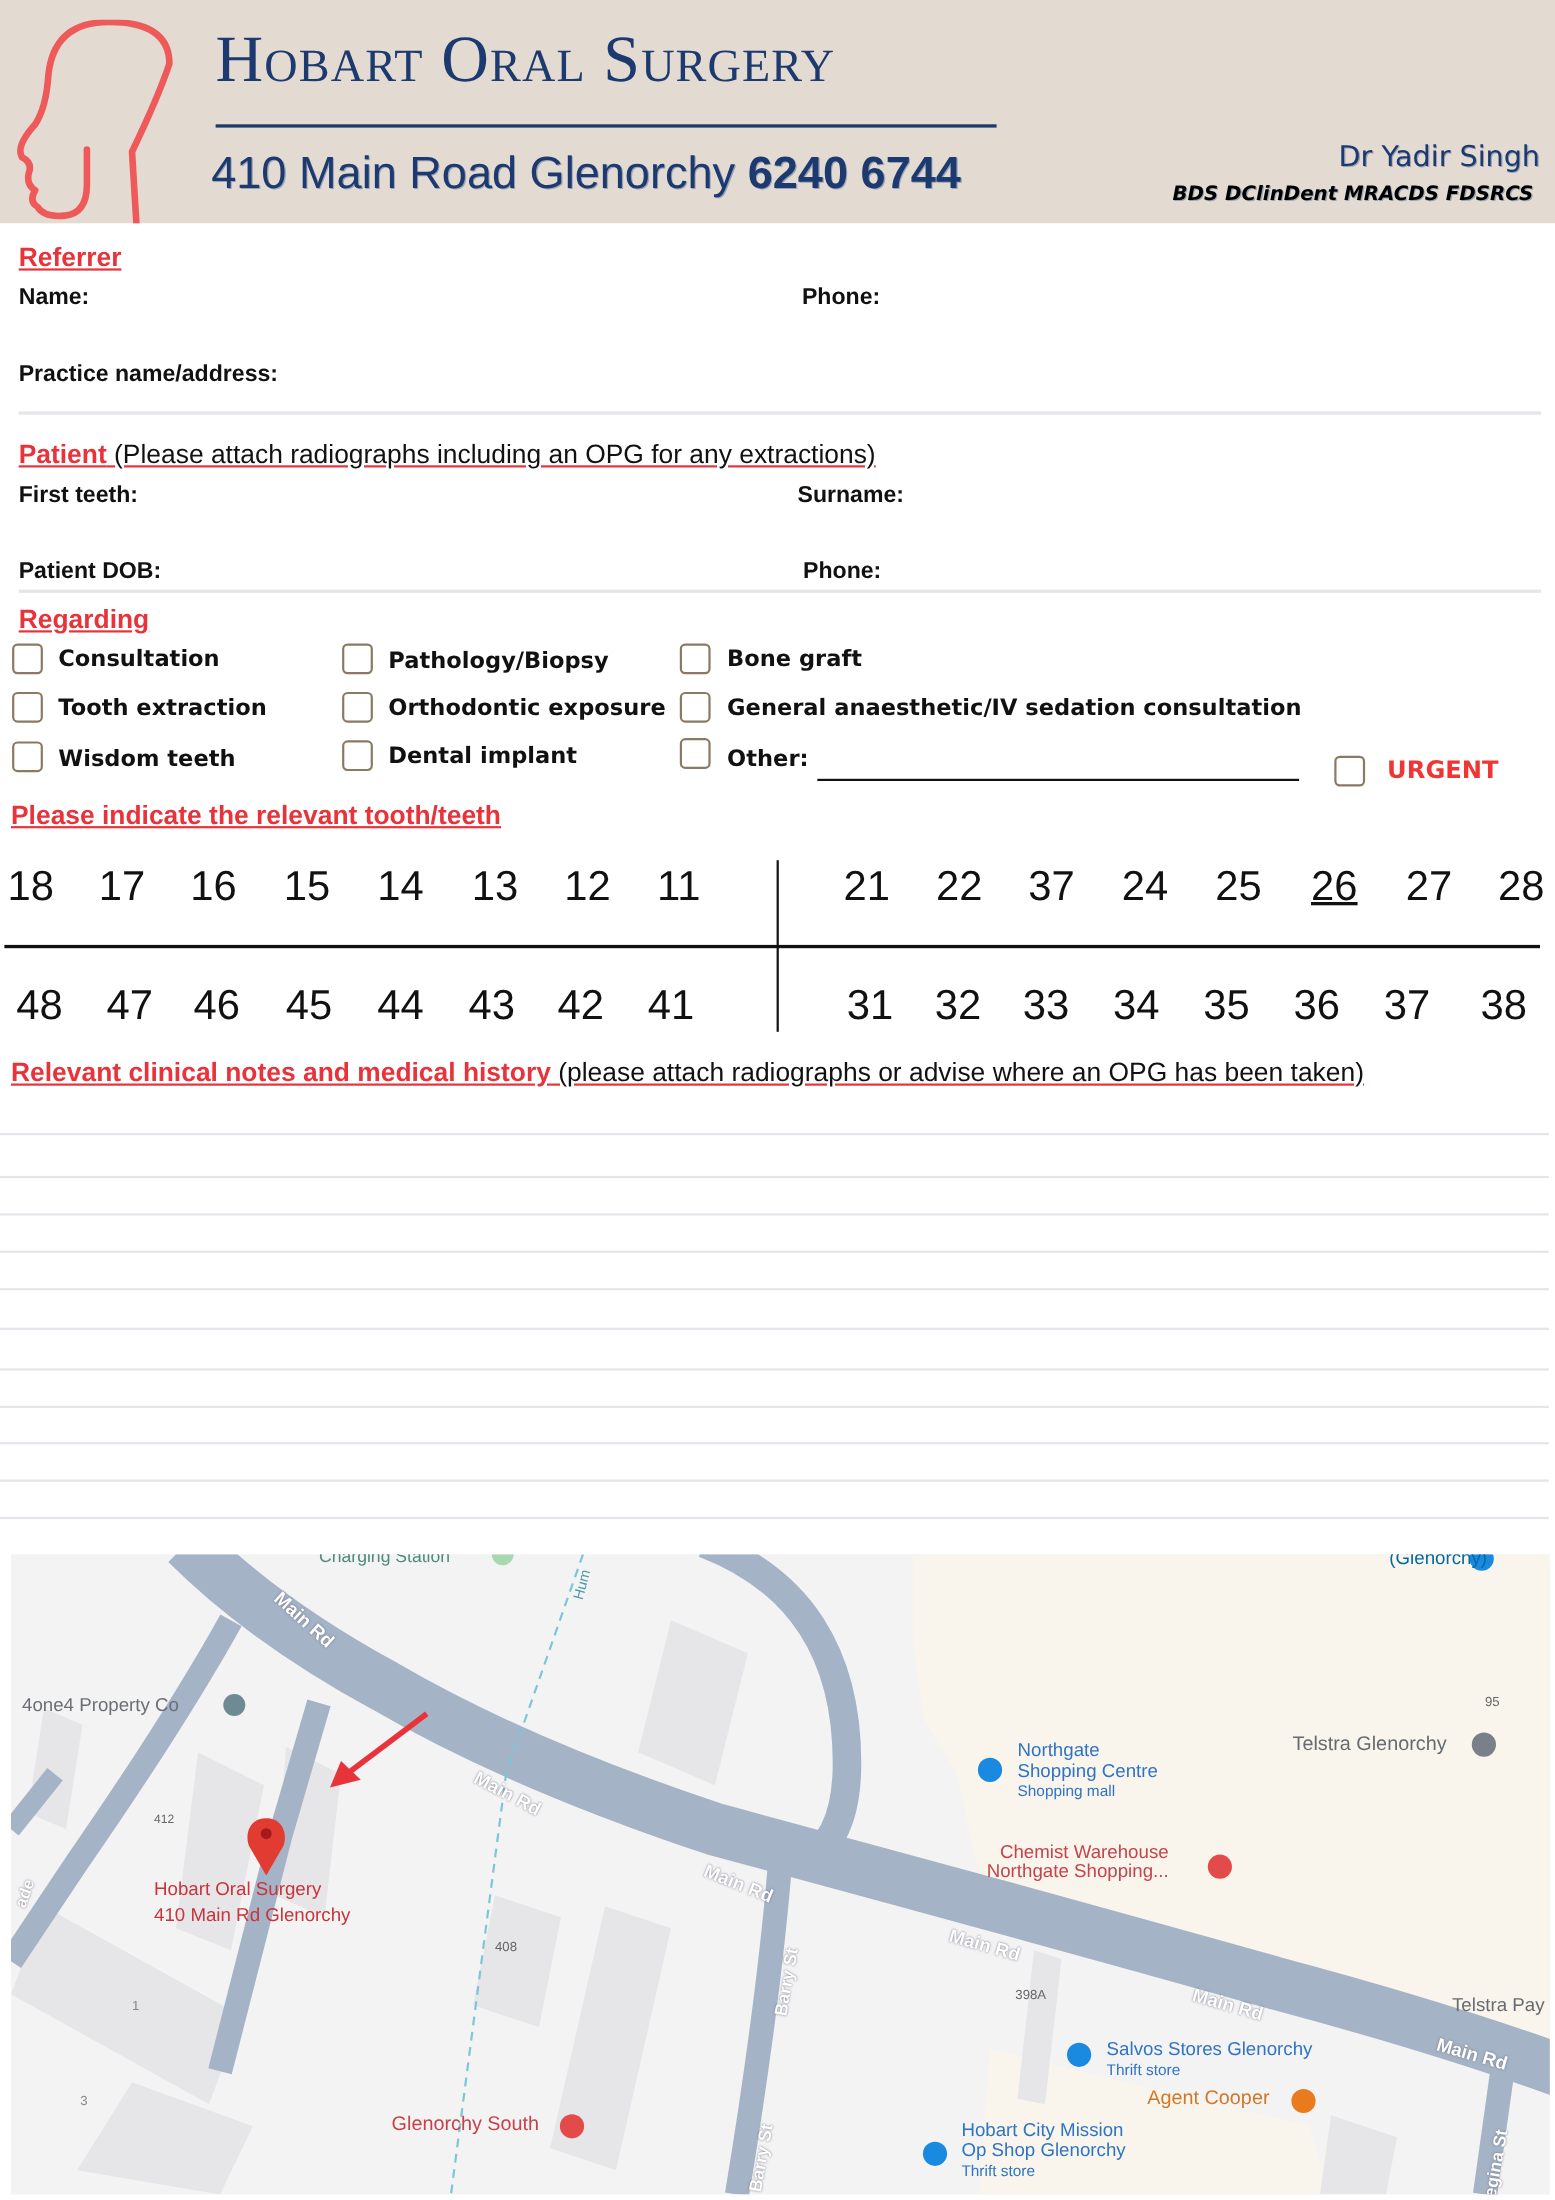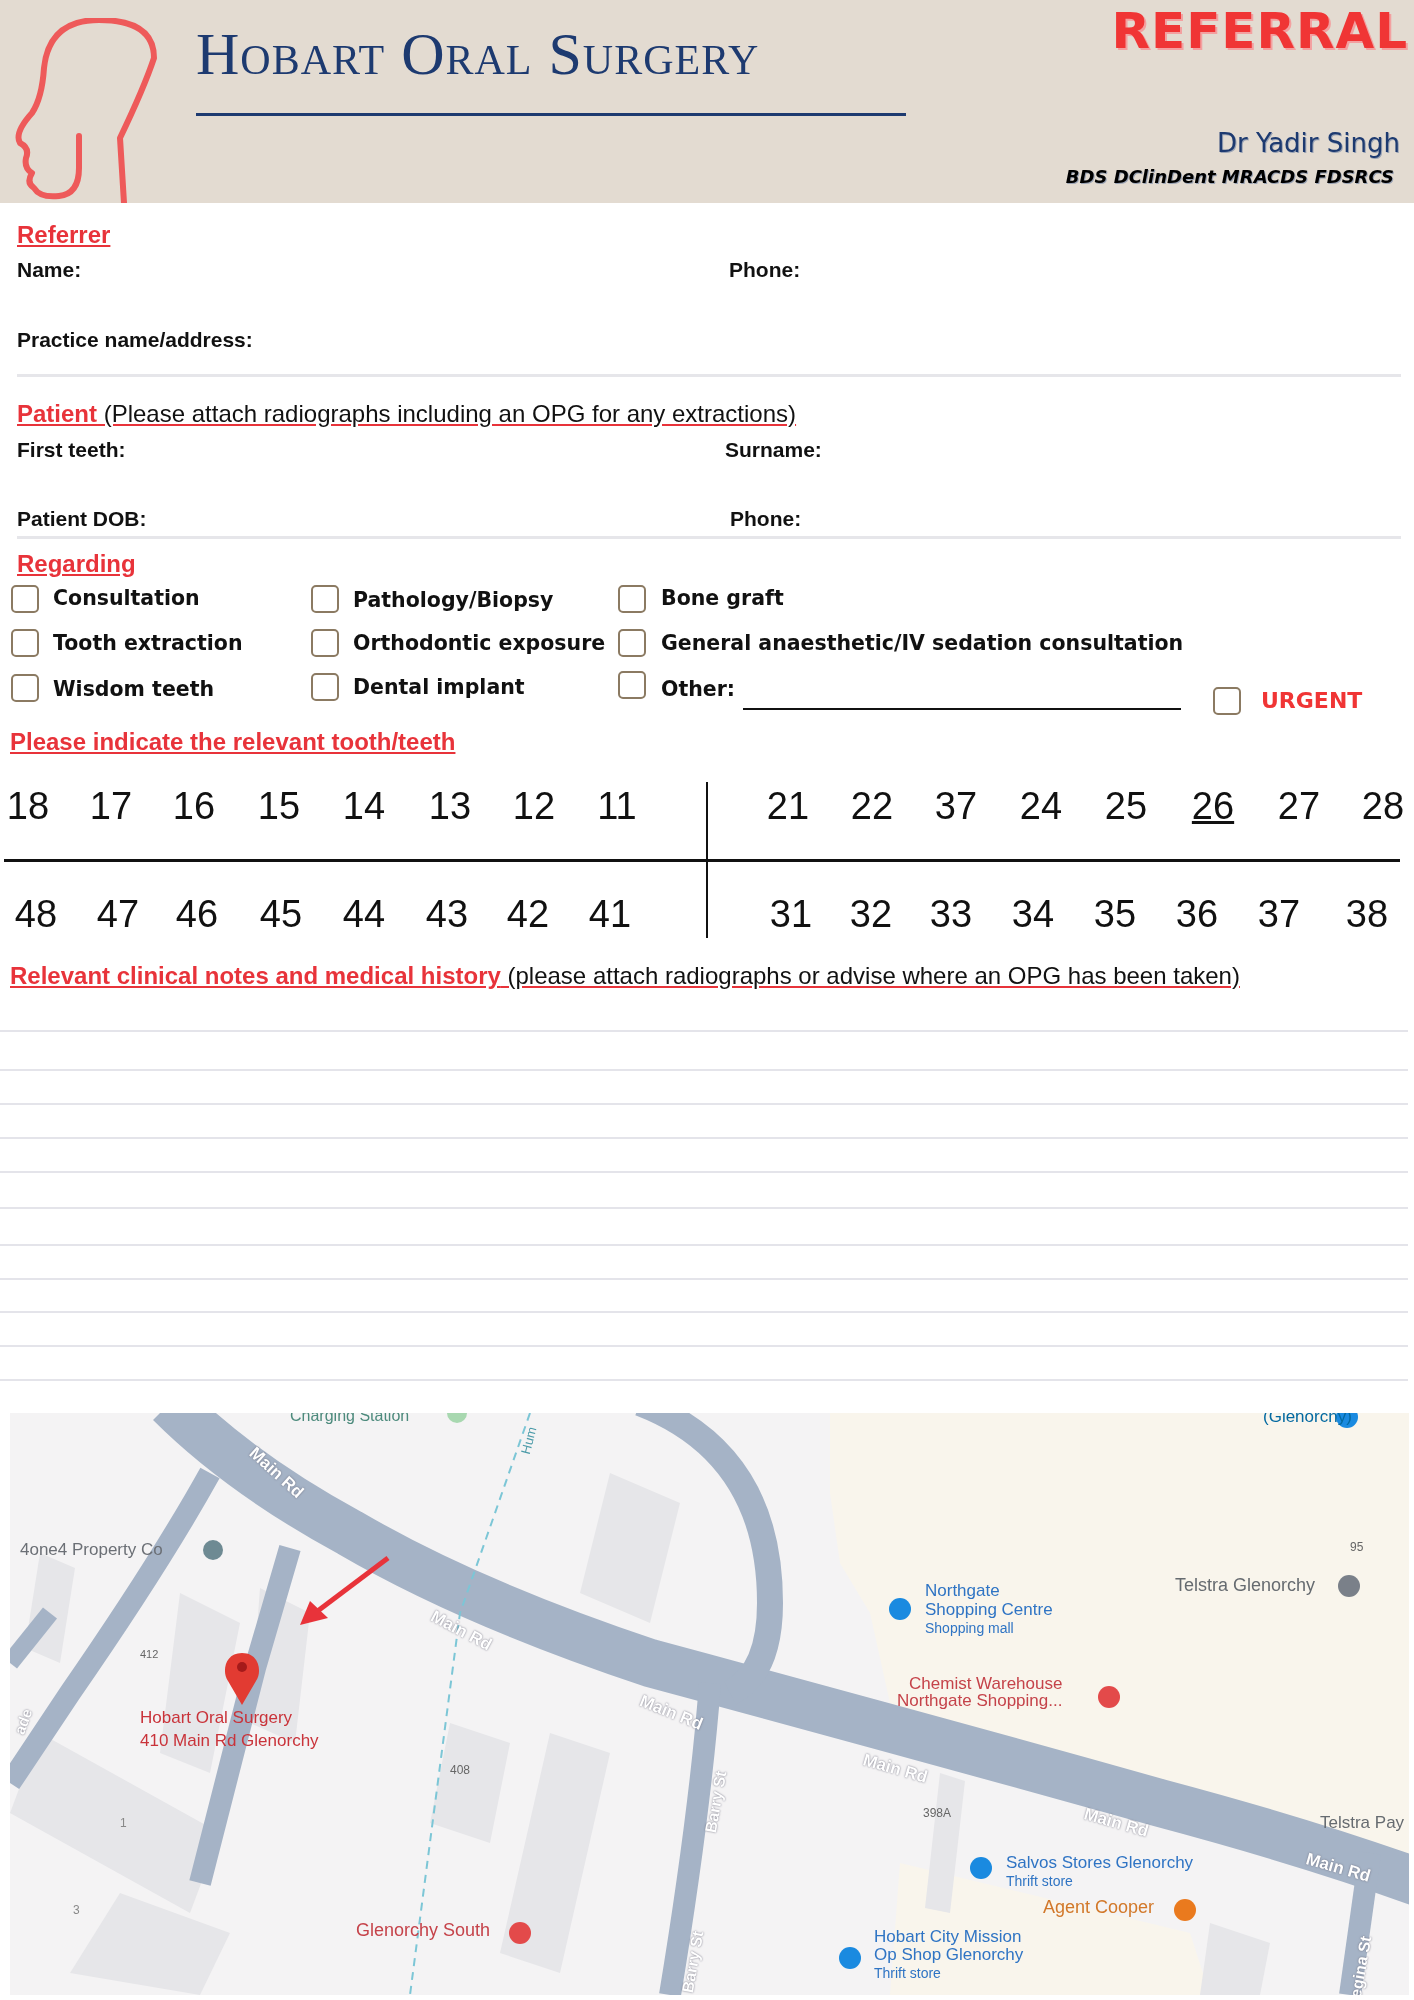--- a/index.html
+++ b/index.html
@@ -37,21 +37,21 @@
 </style>
 </head>
 <body>
 
 <div id="header" class="abs">
   <svg id="logo" class="abs" viewBox="0 0 180 185">
     <path d="M120 185 L116 120 Q140 70 150 40 Q150 2 95 2 Q45 2 40 50 Q38 80 28 95 Q10 115 16 125 Q26 130 22 140 Q20 150 28 155 Q22 165 30 170 Q36 180 55 178 Q75 176 75 150 L75 118" fill="none" stroke="#ee5a5a" stroke-width="6" stroke-linecap="round" stroke-linejoin="round"></path>
   </svg>
   <div id="title" class="abs">Hobart Oral Surgery</div>
   <div id="title-rule" class="abs"></div>
-  <div id="referral" class="abs">REFERRAL</div>
+  <div id="address" class="abs"><span>410 Main Road Glenorchy</span> <b>6240 6744</b></div>
   <div id="doctor" class="abs">Dr Yadir Singh</div>
   <div id="quals" class="abs">BDS DClinDent MRACDS FDSRCS</div>
 </div>
 
 <div class="abs sec" style="left:17px;top:221px;">Referrer</div>
 <div class="abs lbl" style="left:17px;top:258px;">Name:</div>
 <div class="abs" style="left:110px;top:250px;width:590px;height:36px;"></div>
 <div class="abs lbl" style="left:729px;top:258px;">Phone:</div>
 <div class="abs" style="left:820px;top:250px;width:580px;height:36px;"></div>
 <div class="abs lbl" style="left:17px;top:328px;">Practice name/address:</div>

